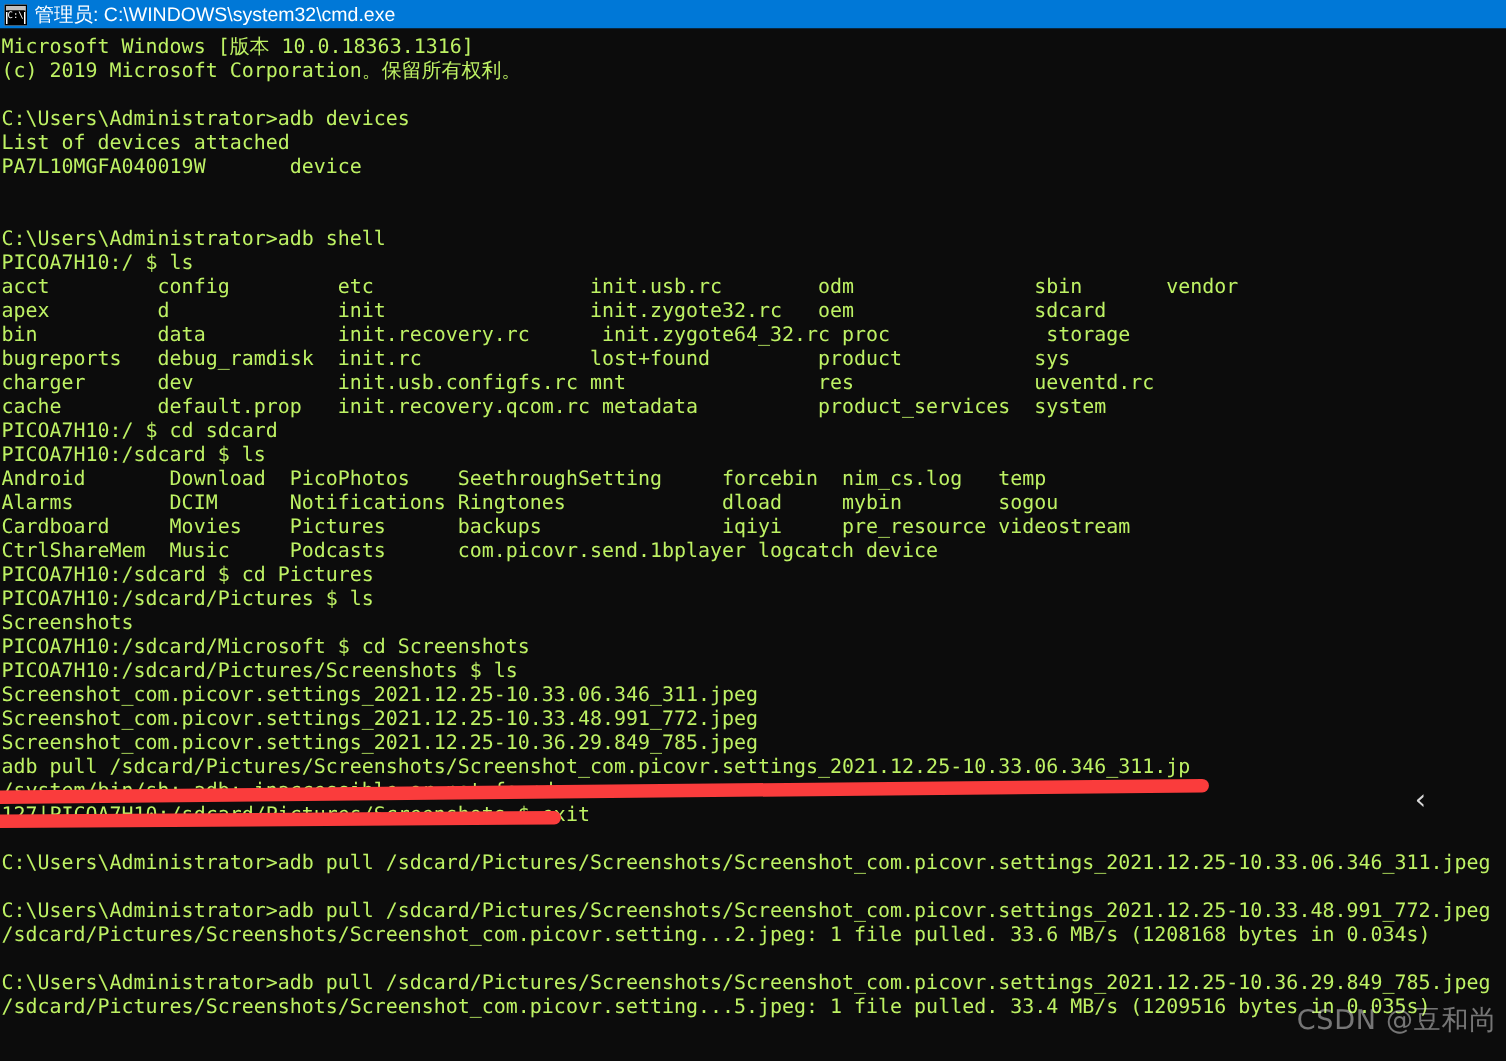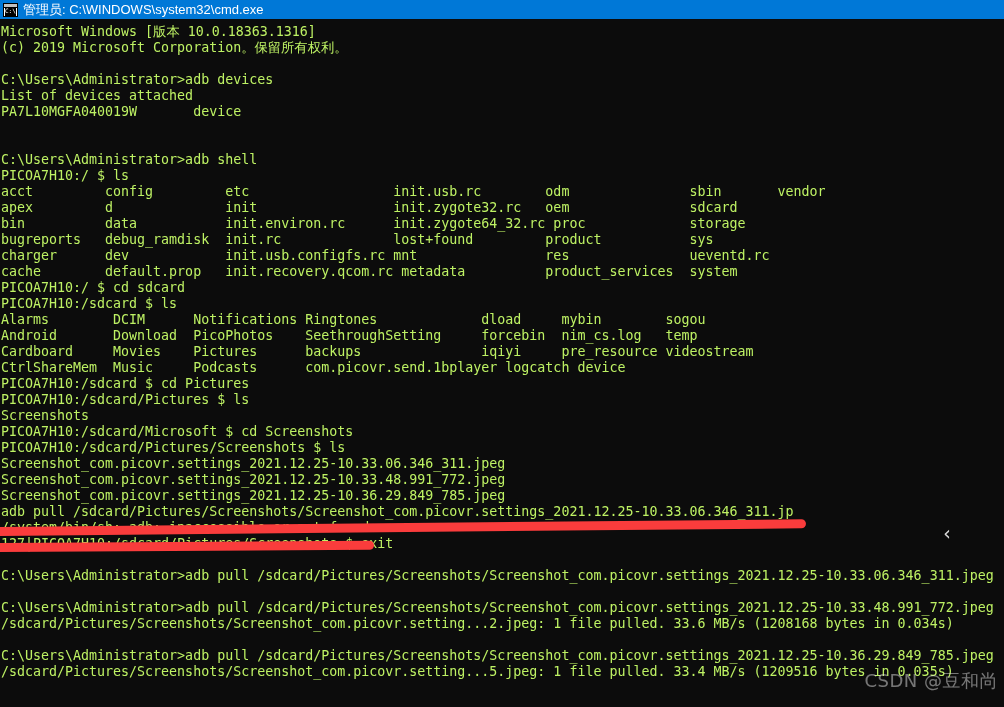--- a/index.html
+++ b/index.html
@@ -164,28 +164,28 @@
       <div class="cline">&nbsp;</div>
       <div class="cline">C:\Users\Administrator&gt;adb devices</div>
       <div class="cline">List of devices attached</div>
       <div class="cline">PA7L10MGFA040019W       device</div>
       <div class="cline">&nbsp;</div>
       <div class="cline">&nbsp;</div>
       <div class="cline">C:\Users\Administrator&gt;adb shell</div>
       <div class="cline">PICOA7H10:/ $ ls</div>
       <div class="cline">acct         config         etc                  init.usb.rc        odm               sbin       vendor</div>
       <div class="cline">apex         d              init                 init.zygote32.rc   oem               sdcard</div>
-      <div class="cline">bin          data           init.environ.rc      init.zygote64_32.rc proc             storage</div>
+      <div class="cline">bin          data           init.recovery.rc      init.zygote64_32.rc proc             storage</div>
       <div class="cline">bugreports   debug_ramdisk  init.rc              lost+found         product           sys</div>
       <div class="cline">charger      dev            init.usb.configfs.rc mnt                res               ueventd.rc</div>
       <div class="cline">cache        default.prop   init.recovery.qcom.rc metadata          product_services  system</div>
       <div class="cline">PICOA7H10:/ $ cd sdcard</div>
       <div class="cline">PICOA7H10:/sdcard $ ls</div>
+      <div class="cline">Android       Download  PicoPhotos    SeethroughSetting     forcebin  nim_cs.log   temp</div>
       <div class="cline">Alarms        DCIM      Notifications Ringtones             dload     mybin        sogou</div>
-      <div class="cline">Android       Download  PicoPhotos    SeethroughSetting     forcebin  nim_cs.log   temp</div>
       <div class="cline">Cardboard     Movies    Pictures      backups               iqiyi     pre_resource videostream</div>
       <div class="cline">CtrlShareMem  Music     Podcasts      com.picovr.send.1bplayer logcatch device</div>
       <div class="cline">PICOA7H10:/sdcard $ cd Pictures</div>
       <div class="cline">PICOA7H10:/sdcard/Pictures $ ls</div>
       <div class="cline">Screenshots</div>
       <div class="cline">PICOA7H10:/sdcard/Microsoft $ cd Screenshots</div>
       <div class="cline">PICOA7H10:/sdcard/Pictures/Screenshots $ ls</div>
       <div class="cline">Screenshot_com.picovr.settings_2021.12.25-10.33.06.346_311.jpeg</div>
       <div class="cline">Screenshot_com.picovr.settings_2021.12.25-10.33.48.991_772.jpeg</div>
       <div class="cline">Screenshot_com.picovr.settings_2021.12.25-10.36.29.849_785.jpeg</div>

